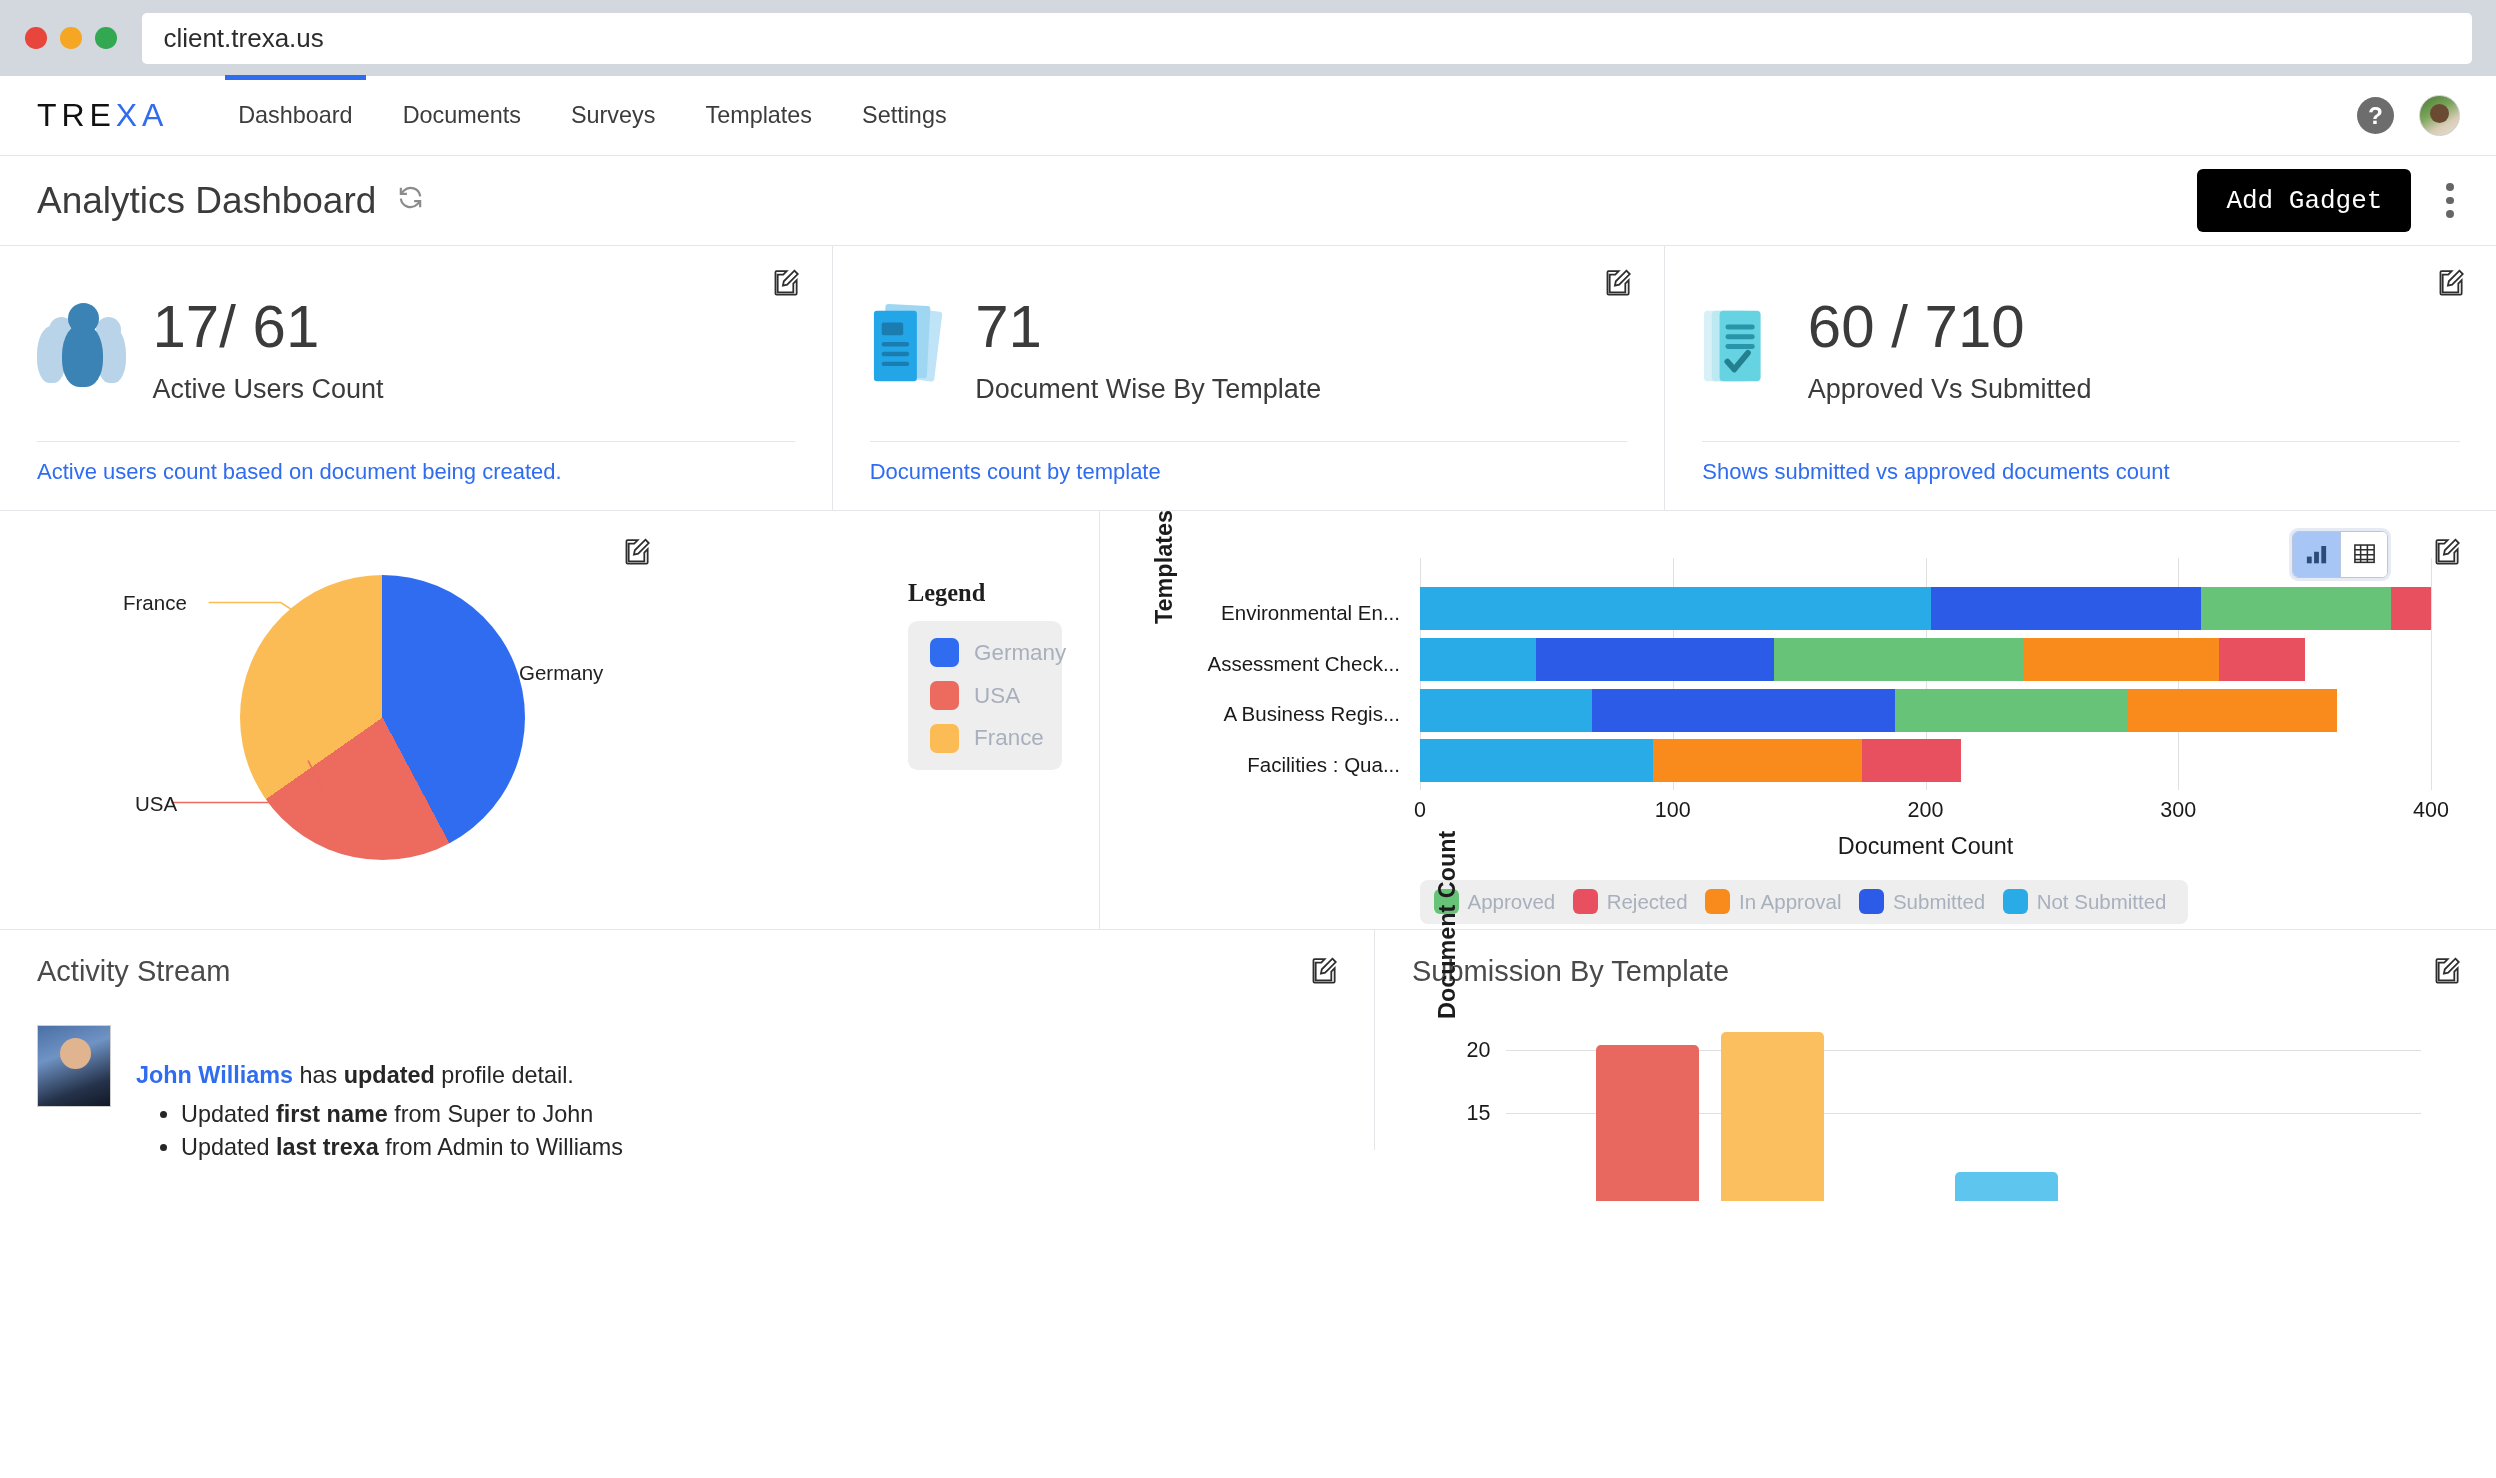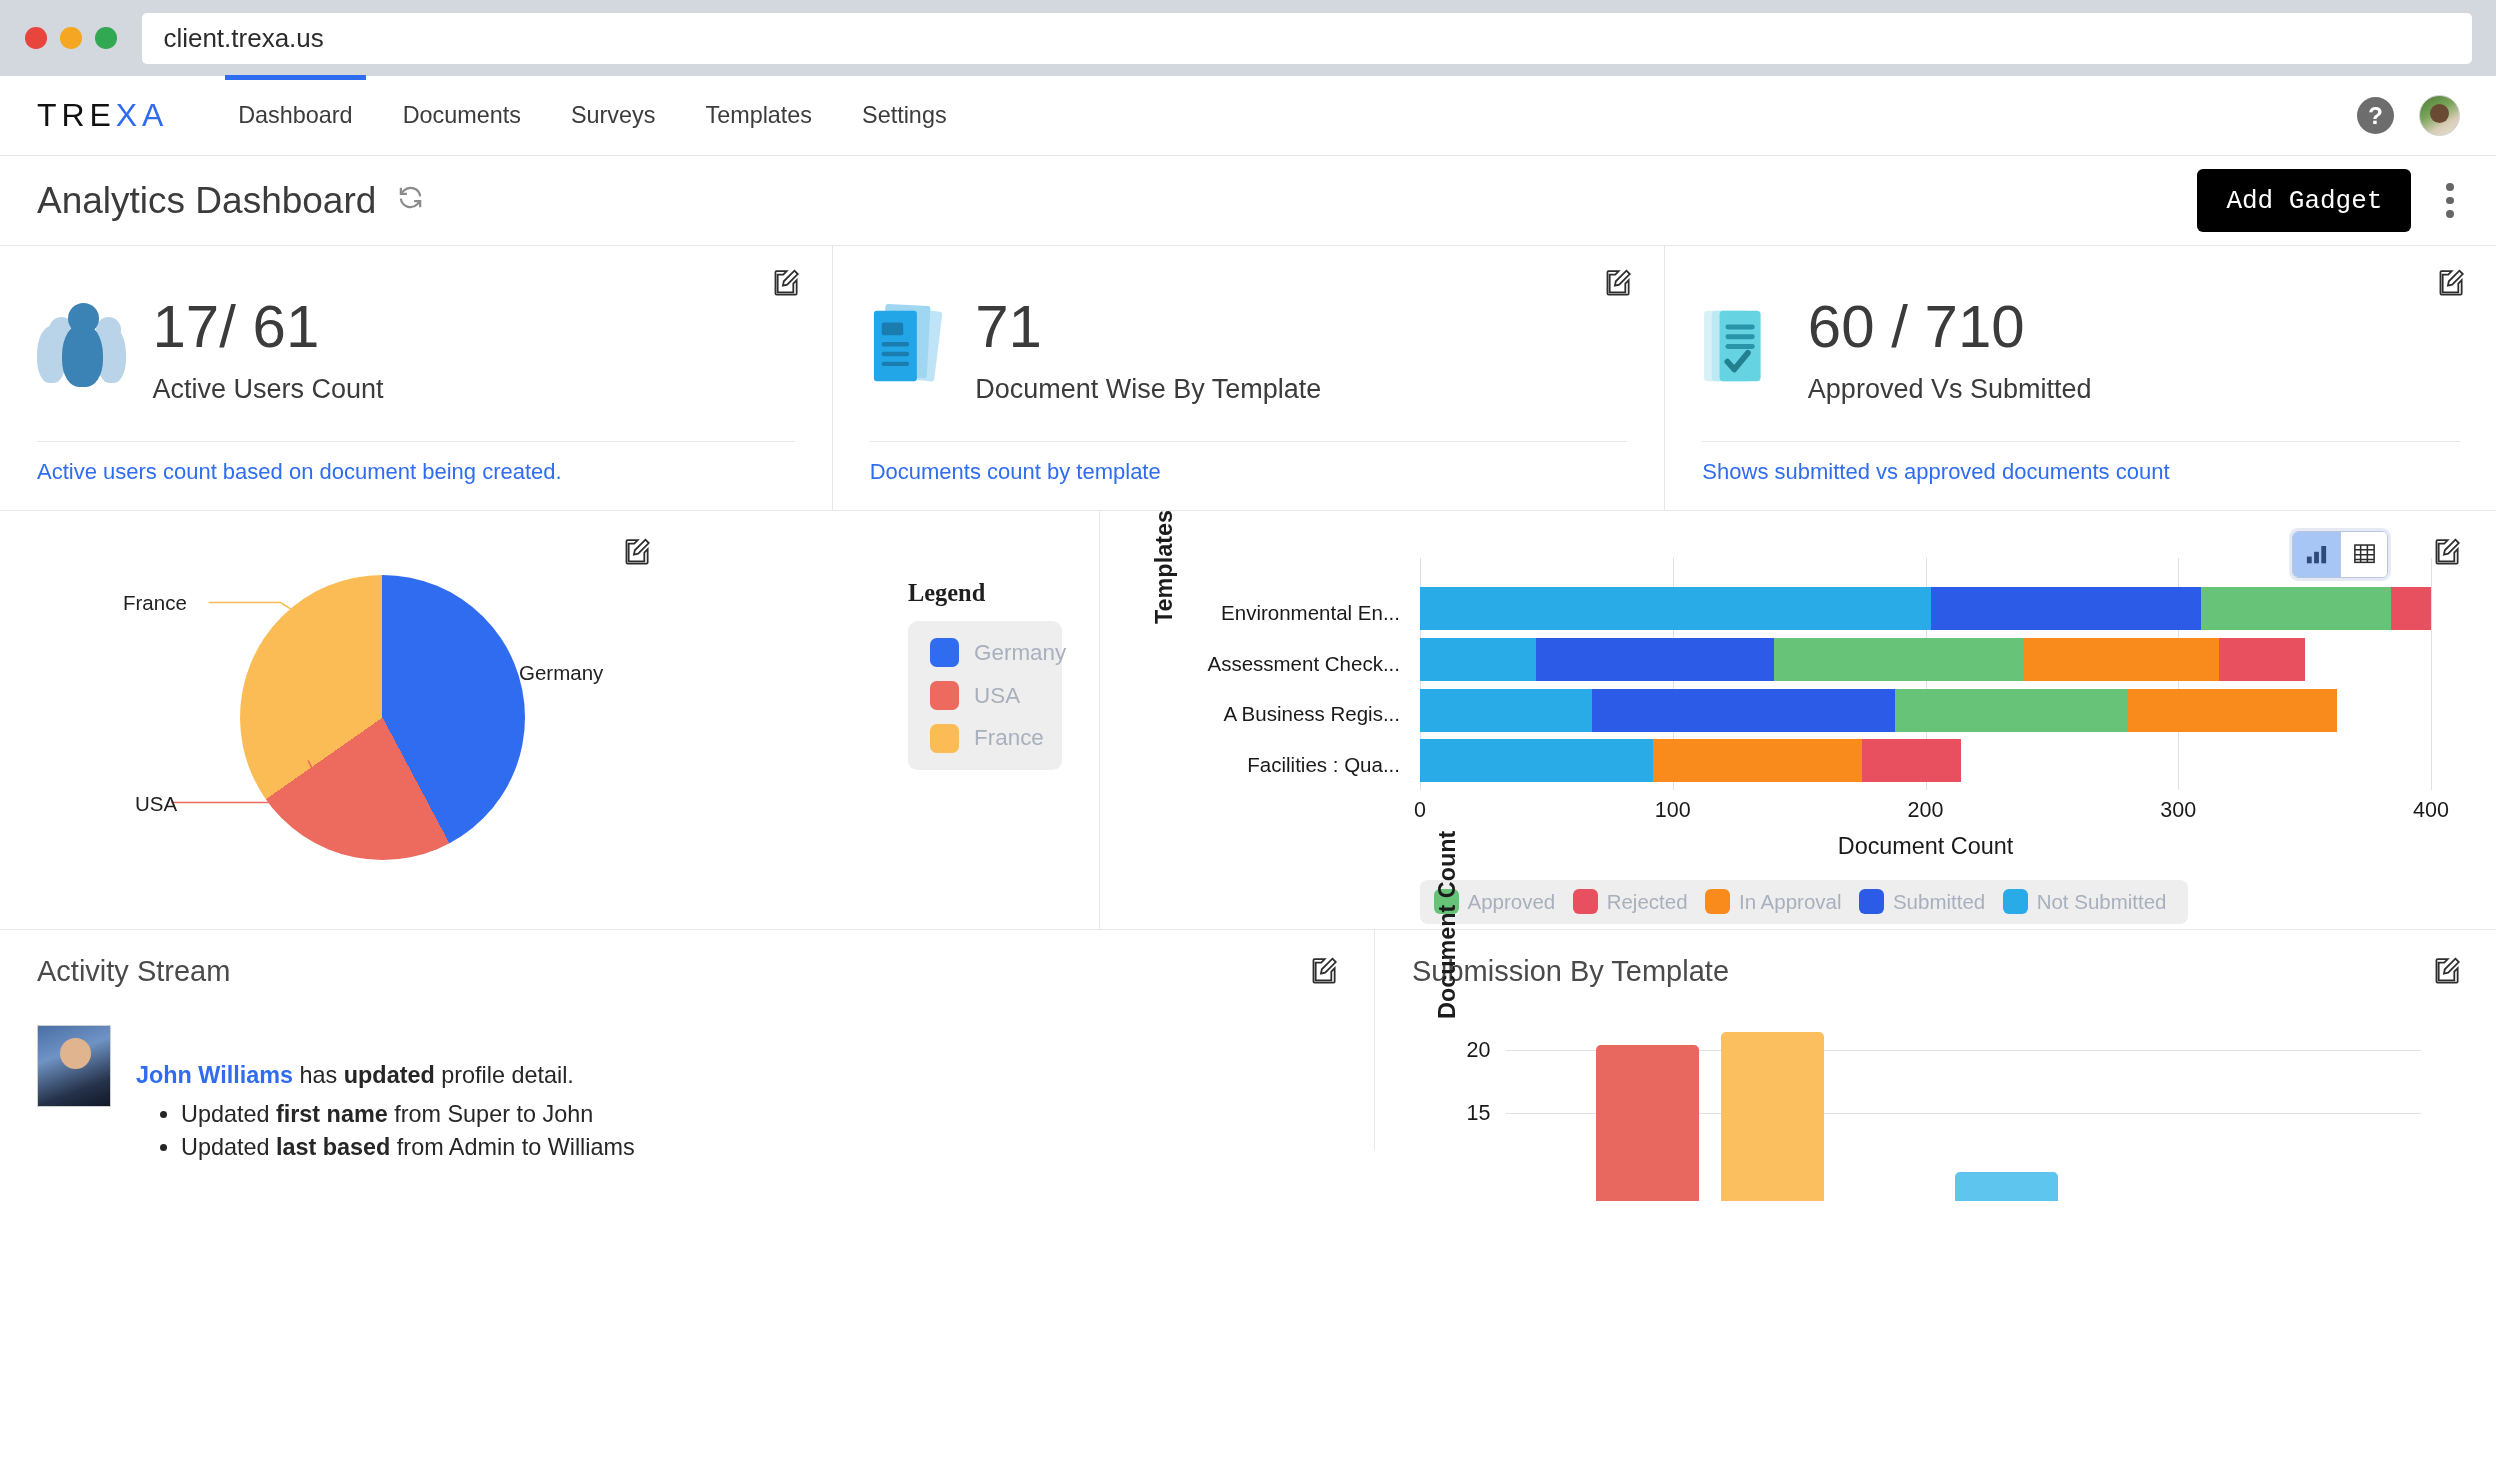--- a/index.html
+++ b/index.html
@@ -476,21 +476,21 @@
       </svg>
     </div>
     <div class="activity-item">
       <div class="act-photo"></div>
       <div>
         <div class="act-text">
           <a href="#">John Williams</a><span> has </span><b>updated</b><span> profile detail.</span>
         </div>
         <ul class="act-list">
           <li><span>Updated </span><b>first name</b><span> from Super to John</span></li>
-          <li><span>Updated </span><b>last based</b><span> from Admin to Williams</span></li>
+          <li><span>Updated </span><b>last trexa</b><span> from Admin to Williams</span></li>
         </ul>
       </div>
     </div>
   </div>
 
   <div class="w-submission">
     <div class="widget-title">Submission By Template</div>
     <div class="edit-icon" style="right:37px;top:27px;">
       <svg width="27" height="29" viewBox="0 0 24 26" fill="none" stroke="#2e2e2e" stroke-width="1.6">
         <path d="M4 2h9l-3 3H5v16h14v-8l3-3v12a1 1 0 0 1-1 1H4a1 1 0 0 1-1-1V3a1 1 0 0 1 1-1z"></path>

